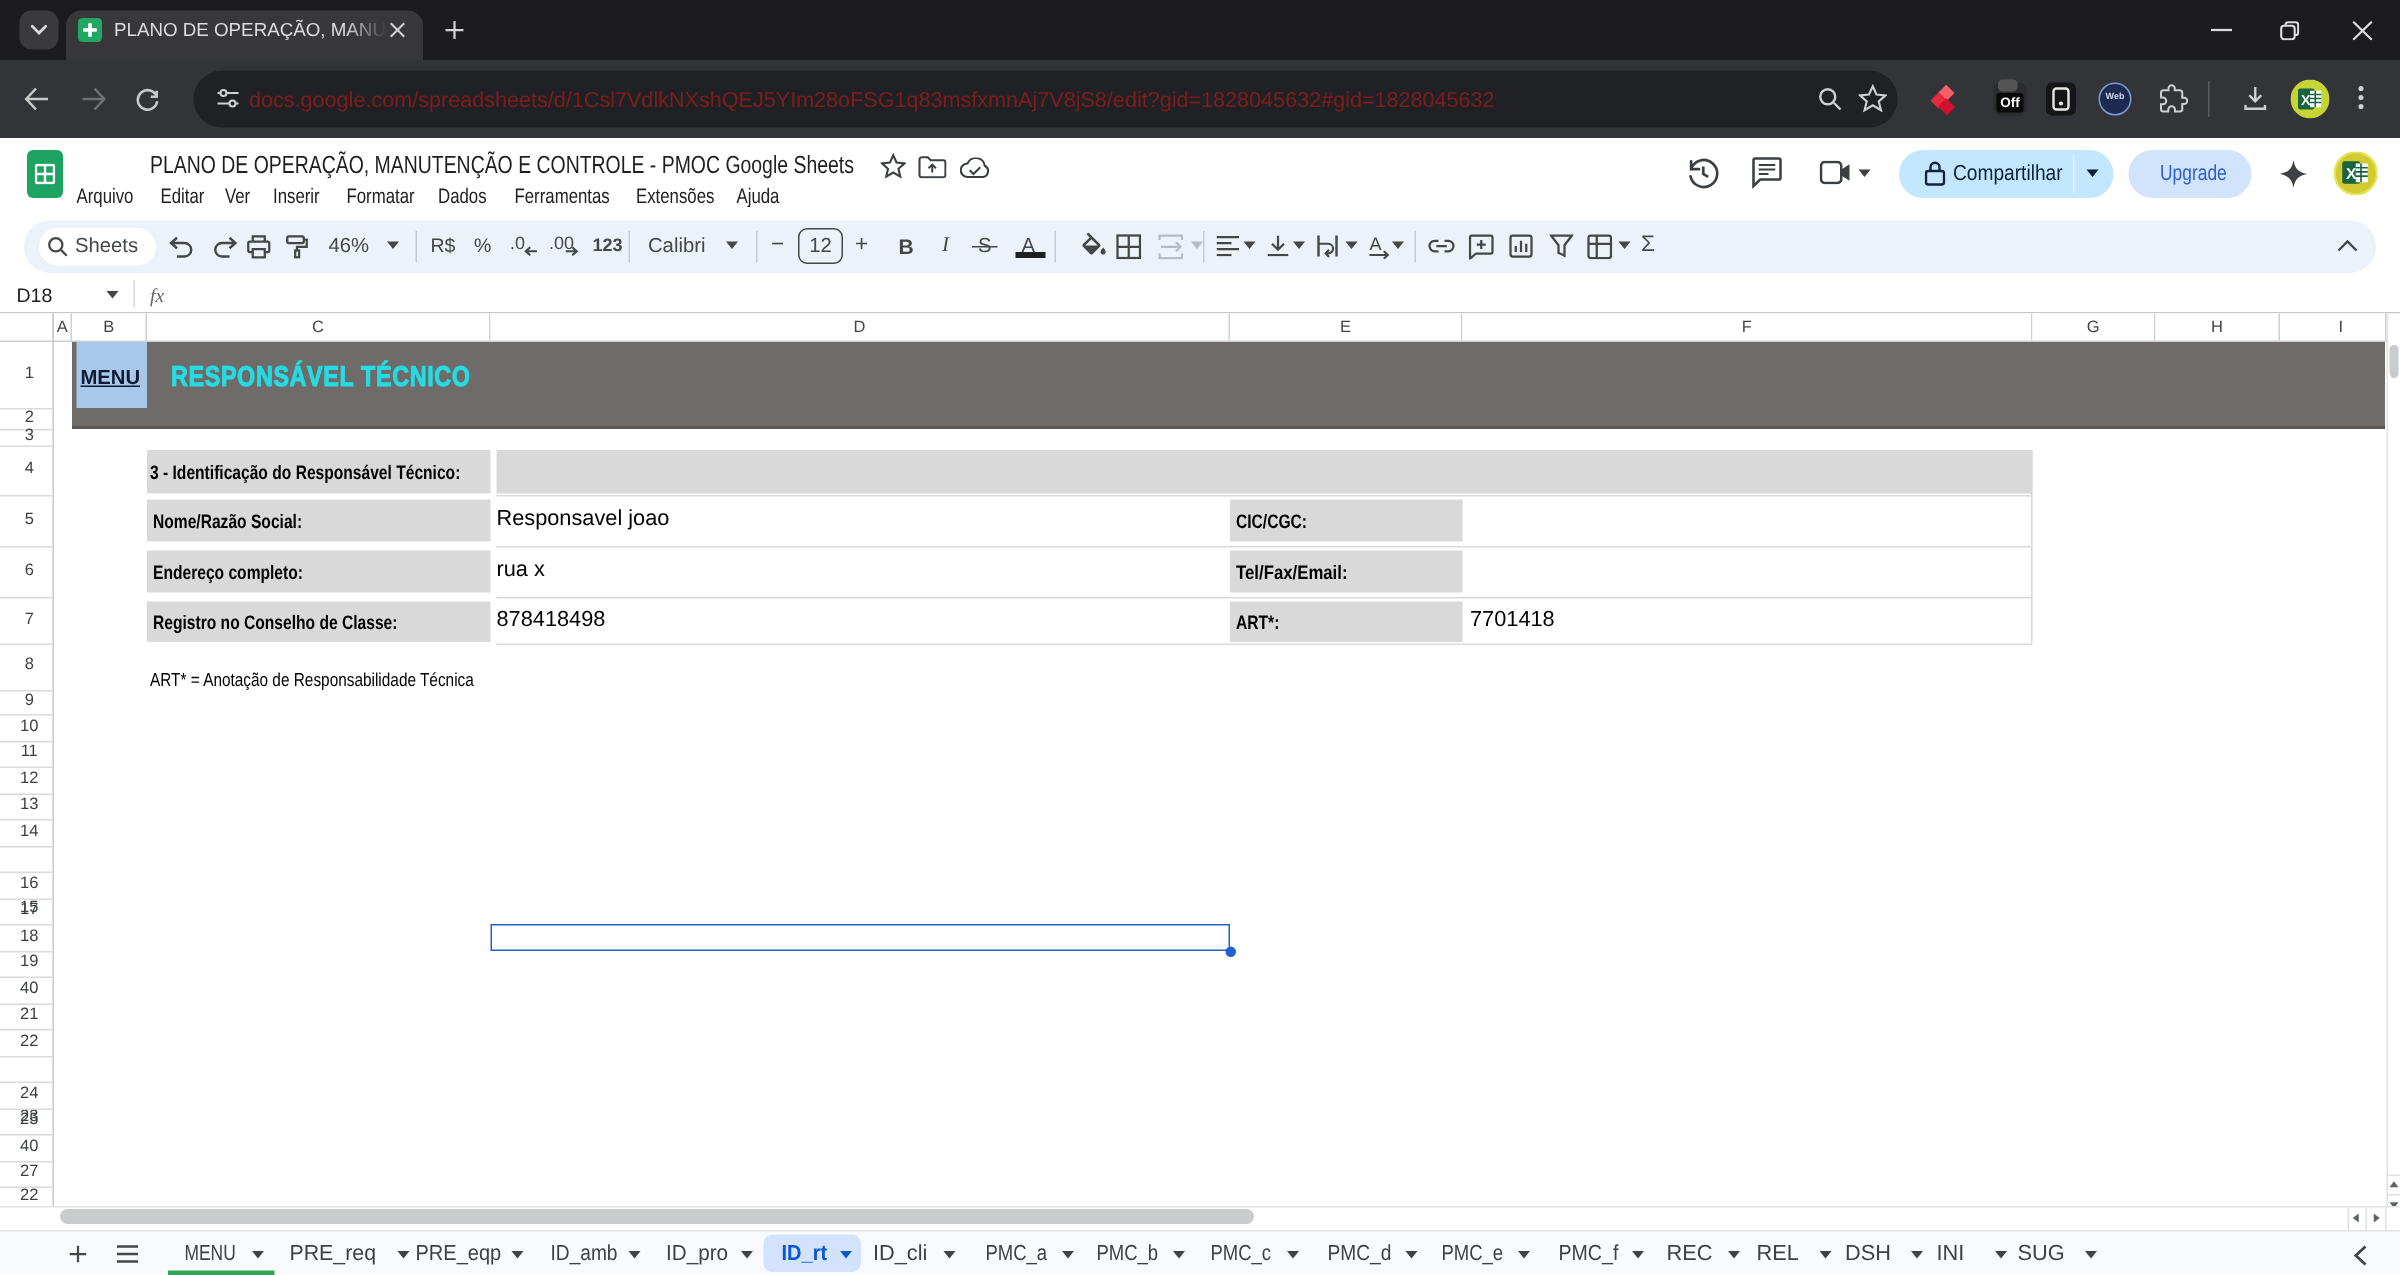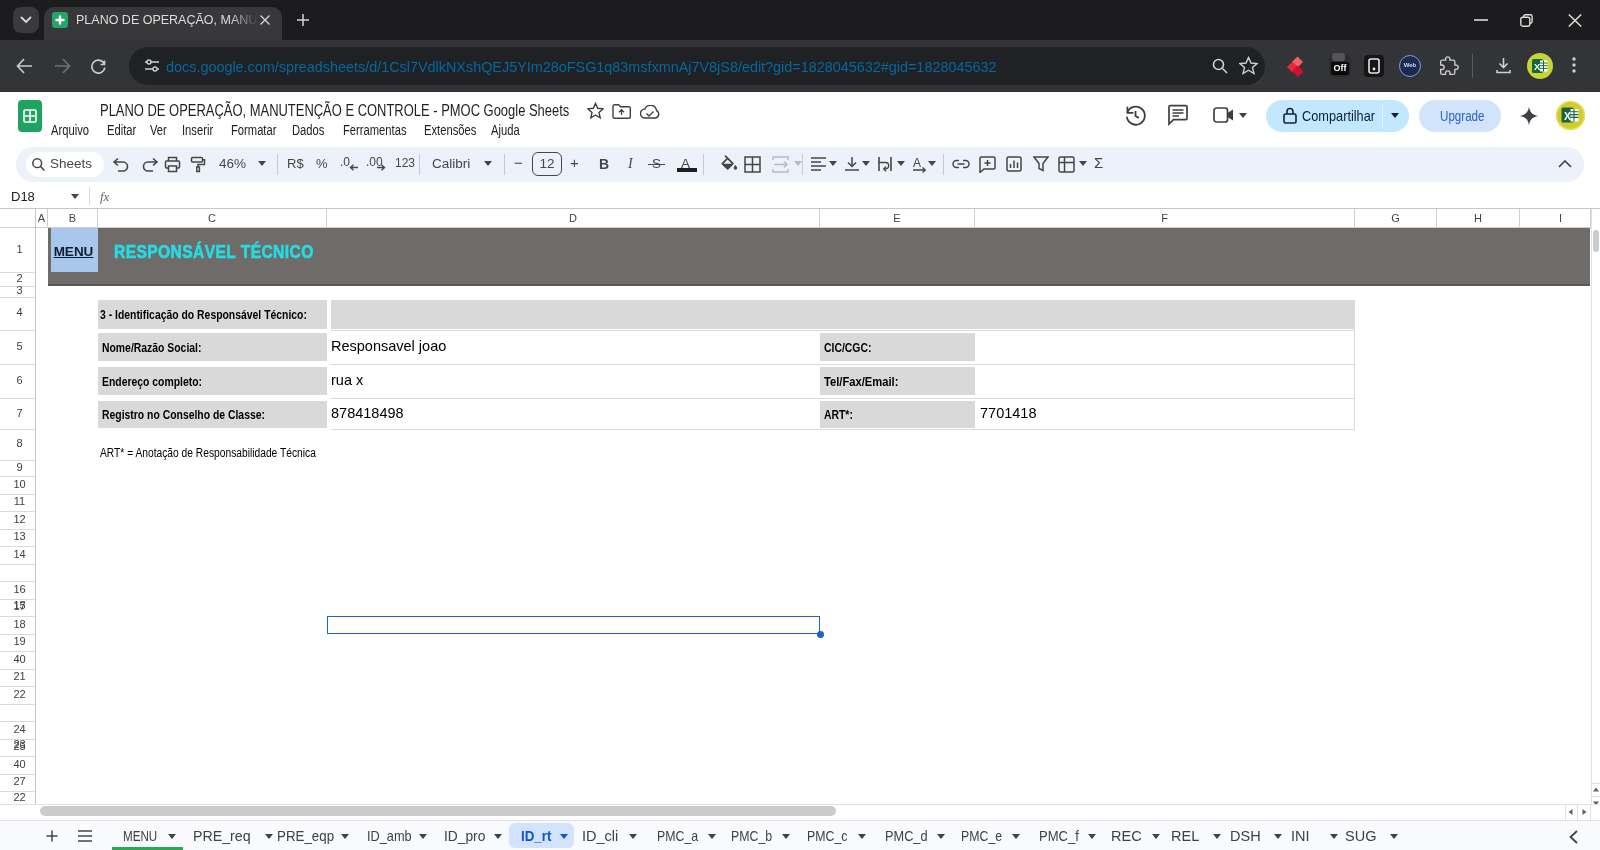--- a/index.html
+++ b/index.html
@@ -60,21 +60,21 @@
 <svg class="abs" style="left:90px;top:58px" width="17" height="16" viewBox="0 0 17 16">
     <path d="M14.5 6.5 A 6.5 6.5 0 1 0 14.8 9.5 M14.5 2.5 V6.5 H10.5" stroke="#c9c9c9" stroke-width="1.7" fill="none"></path>
   </svg>
 <div class="abs" style="left:129px;top:47px;width:1136px;height:38px;background:#202124;border-radius:19px"></div>
 <svg class="abs" style="left:143px;top:57px" width="18" height="18" viewBox="0 0 18 18">
     <circle cx="6" cy="5" r="2" fill="none" stroke="#cfcfcf" stroke-width="1.4"></circle>
     <path d="M8 5 H16 M2 5 H4" stroke="#cfcfcf" stroke-width="1.4"></path>
     <circle cx="12" cy="12" r="2" fill="none" stroke="#cfcfcf" stroke-width="1.4"></circle>
     <path d="M2 12 H10 M14 12 H16" stroke="#cfcfcf" stroke-width="1.4"></path>
   </svg>
-<div class="abs" style="left:166px;top:59px;font-size:14.4px;color:#0369a1;white-space:nowrap">docs.google.com/spreadsheets/d/1Csl7VdlkNXshQEJ5YIm28oFSG1q83msfxmnAj7V8jS8/edit?gid=1828045632#gid=1828045632</div>
+<div class="abs" style="left:166px;top:59px;font-size:14.4px;color:#7f1d1d;white-space:nowrap">docs.google.com/spreadsheets/d/1Csl7VdlkNXshQEJ5YIm28oFSG1q83msfxmnAj7V8jS8/edit?gid=1828045632#gid=1828045632</div>
 <svg class="abs" style="left:1211px;top:57px" width="18" height="18" viewBox="0 0 18 18">
     <circle cx="7.5" cy="7.5" r="5" fill="none" stroke="#cfcfcf" stroke-width="1.6"></circle>
     <path d="M11.5 11.5 L16 16" stroke="#cfcfcf" stroke-width="1.6"></path>
   </svg>
 <svg class="abs" style="left:1239px;top:56px" width="19" height="19" viewBox="0 0 19 19">
     <path d="M9.5 1.5 L12 7 L18 7.6 L13.5 11.6 L15 17.5 L9.5 14.2 L4 17.5 L5.5 11.6 L1 7.6 L7 7 Z" fill="none" stroke="#cfcfcf" stroke-width="1.4"></path>
   </svg>
 <svg class="abs" style="left:1287px;top:56px" width="21" height="21" viewBox="0 0 21 21">
     <path d="M10.5 0.5 L16 6 L10.5 11.5 L5 6 Z" fill="#f4606c"></path>
     <path d="M5.5 5.5 L11 11 L5.5 16.5 L0 11 Z" fill="#e52a3d"></path>
@@ -202,21 +202,21 @@
 <div class="tbtxt" style="left:287px;font-weight:500">R$</div>
 <div class="tbtxt" style="left:316px;font-weight:500">%</div>
 <div class="tbtxt" style="left:340px;font-weight:500;font-size:12px;top:155px">.0</div>
 <svg class="abs" style="left:349px;top:164px" width="9" height="7" viewBox="0 0 9 7">
     <path d="M9 3.5 H1.5 M4.5 0.8 L1.5 3.5 L4.5 6.2" stroke="#444746" stroke-width="1.4" fill="none"></path>
   </svg>
 <div class="tbtxt" style="left:366px;font-weight:500;font-size:12px;top:155px">.00</div>
 <svg class="abs" style="left:377px;top:164px" width="9" height="7" viewBox="0 0 9 7">
     <path d="M0 3.5 H7.5 M4.5 0.8 L7.5 3.5 L4.5 6.2" stroke="#444746" stroke-width="1.4" fill="none"></path>
   </svg>
-<div class="tbtxt" style="left:395px;font-weight:400;font-size:12px;top:156px">123</div>
+<div class="tbtxt" style="left:395px;font-weight:700;font-size:12px;top:156px">123</div>
 <div class="sep" style="left:419px"></div>
 <div class="tbtxt" style="left:432px;font-size:13.5px">Calibri</div>
 <div class="caret" style="left:484px;top:161px"></div>
 <div class="sep" style="left:504px"></div>
 <div class="tbtxt" style="left:514px;font-size:15px;top:154px">−</div>
 <div class="abs" style="left:532px;top:152px;width:30px;height:24px;border:1px solid #444746;border-radius:6px;text-align:center;line-height:22px;font-size:13.5px;color:#444746">12</div>
 <div class="tbtxt" style="left:570px;font-size:15px;top:154px">+</div>
 <div class="tbtxt" style="left:599px;font-weight:bold;font-size:14px">B</div>
 <div class="tbtxt" style="left:628px;font-style:italic;font-size:14px;font-family:'Liberation Serif',serif">I</div>
 <div class="tbtxt" style="left:652px;font-size:13.5px">S</div>

